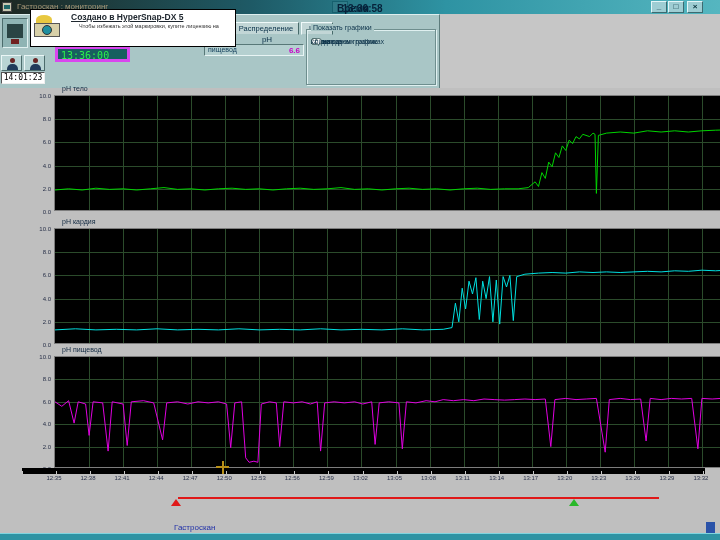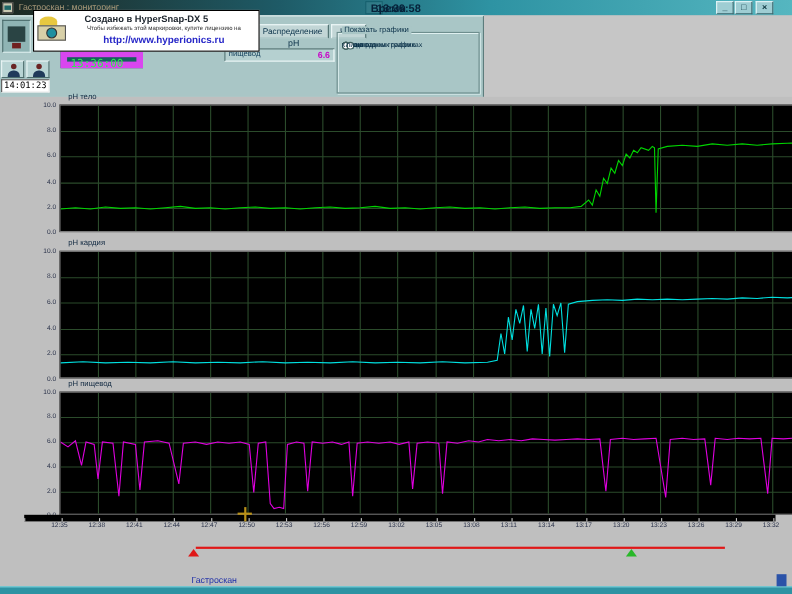--- a/index.html
+++ b/index.html
@@ -29,21 +29,21 @@
   .app-icon-box i{position:absolute;left:4px;top:5px;width:16px;height:14px;background:#2a4444;}
   .app-icon-box b{position:absolute;left:8px;top:20px;width:8px;height:5px;background:#702020;}
   .btn-small{top:40px;width:21px;height:16px;background:#b8d4d4;border:1px solid;
     border-color:#eaf6f6 #4c6c6c #4c6c6c #eaf6f6;}
   .btn-small .head{position:absolute;left:8px;top:2px;width:5px;height:5px;border-radius:50%;background:#6a2424;}
   .btn-small .bodyy{position:absolute;left:5px;top:8px;width:11px;height:6px;
     border-radius:5px 5px 0 0;background:#203a5a;}
   .clock{left:1px;top:57px;width:44px;height:12px;background:#fff;border:1px solid;
     border-color:#555 #eee #eee #555;font-family:"DejaVu Sans Mono",monospace;
     font-size:8px;line-height:10px;text-align:center;color:#000;}
-  .lcd{left:55px;top:31px;width:75px;height:16px;background:#175f5f;border:6px solid #d946ef;
+  .lcd{left:55px;top:31px;width:75px;height:16px;background:#175f5f;border:3px solid #d946ef;
     color:#2cf04c;font-family:"DejaVu Sans Mono",monospace;font-size:10px;line-height:14px;
     padding-left:3px;}
   .tab{top:7px;height:13px;background:#c2d6d6;border:1px solid;
     border-color:#f0fafa #476a6a #a9c6c6 #f0fafa;font-size:7.5px;line-height:12px;
     text-align:center;color:#083048;padding:0 3px;}
   .tab.t1{left:233px;width:66px;} .tab.t2{left:301px;width:32px;}
   .ph-header{left:200px;top:20px;width:134px;text-align:center;font-size:8px;color:#0a3048;}
   .ph-rows{left:204px;top:29px;width:100px;}
   .ph-row{position:relative;width:100px;height:12px;margin-bottom:2px;background:#b5d0d0;
     border:1px solid;border-color:#587878 #e8f4f4 #e8f4f4 #587878;}
@@ -59,21 +59,21 @@
     border-radius:50%;background:#101010;}
   .radio-label{position:relative;font-size:6.5px;color:#0a3048;white-space:nowrap;}
   .radio-row:last-child{margin-left:8px;}
 
   
   .wm{left:30px;top:9px;width:206px;height:38px;background:#fff;border:1px solid #000;z-index:50;}
   .wm .cam{position:absolute;left:3px;top:5px;width:26px;height:26px;}
   .wm .cam .fl{position:absolute;left:2px;top:0;width:16px;height:9px;background:#e8c840;border-radius:50% 50% 0 0;}
   .wm .cam .bd{position:absolute;left:0;top:8px;width:26px;height:14px;background:#d8d0a8;border:1px solid #555;}
   .wm .cam .lens{position:absolute;left:8px;top:10px;width:10px;height:10px;border-radius:50%;background:#1f8f9f;border:1px solid #333;}
-  .wm .l1{position:absolute;left:16px;top:2px;width:172px;text-align:center;font-size:8.5px;font-weight:bold;color:#202830;}
+  .wm .l1{position:absolute;left:40px;top:2px;width:172px;font-size:8.5px;font-weight:bold;color:#202830;text-decoration:underline;}
   .wm .l2{position:absolute;left:30px;top:13px;width:176px;text-align:center;font-size:5.5px;color:#303030;white-space:nowrap;}
   .wm .l3{position:absolute;left:32px;top:21px;width:172px;text-align:center;font-size:9px;font-weight:bold;color:#2828c8;}
 
   
   .chart-title{font-size:7px;color:#102840;white-space:nowrap;}
   .ylab{width:19px;text-align:right;font-size:6px;color:#283048;line-height:6px;}
   .xlab{width:34px;text-align:center;font-size:6px;color:#283048;top:475px;}
   svg.plot{background:#000;border:1px solid #7d7d7d;}
   .xaxis-strip{left:22px;top:468px;width:683px;height:6px;background:#000;}
   .tick{width:1px;height:3px;background:#c8c8c8;top:471px;}
@@ -175,21 +175,20 @@
   </div>
 
   <div class="wm">
     <span class="cam">
         <span class="fl"></span>
         <span class="bd"></span>
         <span class="lens"></span>
       </span>
     <div class="l1">Создано в HyperSnap-DX 5</div>
     <div class="l2">Чтобы избежать этой маркировки, купите лицензию на</div>
-    <div class="l3">http://www.hyperionics.ru</div>
   </div>
 
   <div id="charts">
       <div class="chart-title" style="left: 30px; top: 85px;">pH  тело</div>
       <div class="ylab" style="left: 0px; top: 93px;">10.0</div>
       <div class="ylab" style="left: 0px; top: 116.2px;">8.0</div>
       <div class="ylab" style="left: 0px; top: 139.4px;">6.0</div>
       <div class="ylab" style="left: 0px; top: 162.6px;">4.0</div>
       <div class="ylab" style="left: 0px; top: 185.8px;">2.0</div>
       <div class="ylab" style="left: 0px; top: 209px;">0.0</div>

